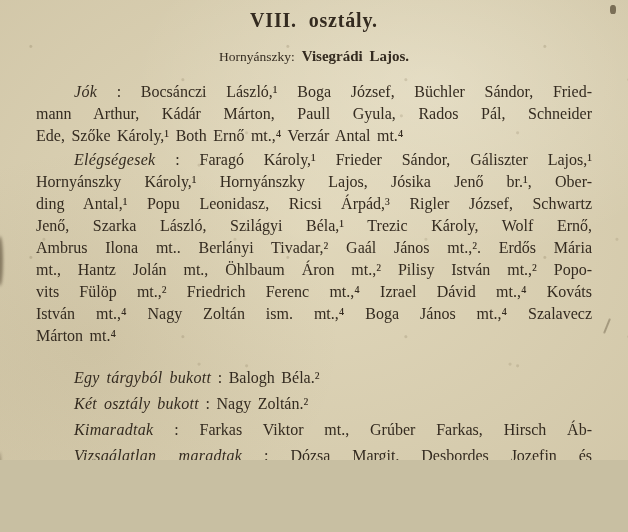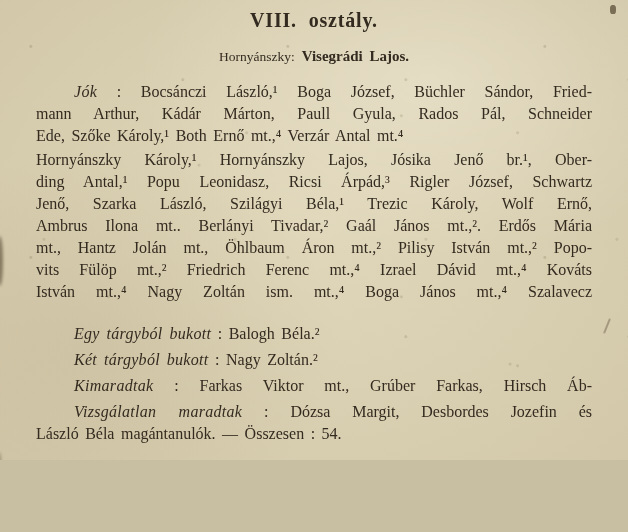--- a/index.html
+++ b/index.html
@@ -70,33 +70,35 @@
     <div class="subtitle">
       <span>Hornyánszky:</span><span class="teacher">Visegrádi Lajos.</span>
     </div>
     <div class="doc-body">
         <div class="para" id="paragraph-jok">
           <div class="line first"><i>Jók</i> : Bocsánczi László,¹ Boga József, Büchler Sándor, Fried-</div>
           <div class="line">mann Arthur, Kádár Márton, Paull Gyula, Rados Pál, Schneider</div>
           <div class="line last">Ede, Szőke Károly,¹ Both Ernő mt.,⁴ Verzár Antal mt.⁴</div>
         </div>
         <div class="para" id="paragraph-elegsegesek">
+          <div class="line first"><i>Elégségesek</i> : Faragó Károly,¹ Frieder Sándor, Gáliszter Lajos,¹</div>
           <div class="line">Hornyánszky Károly,¹ Hornyánszky Lajos, Jósika Jenő br.¹, Ober-</div>
           <div class="line">ding Antal,¹ Popu Leonidasz, Ricsi Árpád,³ Rigler József, Schwartz</div>
           <div class="line">Jenő, Szarka László, Szilágyi Béla,¹ Trezic Károly, Wolf Ernő,</div>
           <div class="line">Ambrus Ilona mt.. Berlányi Tivadar,² Gaál János mt.,². Erdős Mária</div>
           <div class="line">mt., Hantz Jolán mt., Öhlbaum Áron mt.,² Pilisy István mt.,² Popo-</div>
           <div class="line">vits Fülöp mt.,² Friedrich Ferenc mt.,⁴ Izrael Dávid mt.,⁴ Kováts</div>
           <div class="line">István mt.,⁴ Nagy Zoltán ism. mt.,⁴ Boga János mt.,⁴ Szalavecz</div>
+          <div class="line last">Márton mt.⁴</div>
         </div>
         <div class="para" id="paragraph-egy-targybol-bukott">
           <div class="line first last"><i>Egy tárgyból bukott</i> : Balogh Béla.²</div>
         </div>
         <div class="para" id="paragraph-ket-targybol-bukott">
-          <div class="line first last"><i>Két tárgyból bukott</i> : Nagy Zoltán.²</div>
+          <div class="line first last"><i>Két osztály bukott</i> : Nagy Zoltán.²</div>
         </div>
         <div class="para" id="paragraph-kimaradtak">
           <div class="line first"><i>Kimaradtak</i> : Farkas Viktor mt., Grúber Farkas, Hirsch Áb-</div>
         </div>
         <div class="para" id="paragraph-vizsgalatlan-maradtak">
           <div class="line first"><i>Vizsgálatlan maradtak</i> : Dózsa Margit, Desbordes Jozefin és</div>
           <div class="line last">László Béla magántanulók. — Összesen : 54.</div>
         </div>
       </div>
   </div>

